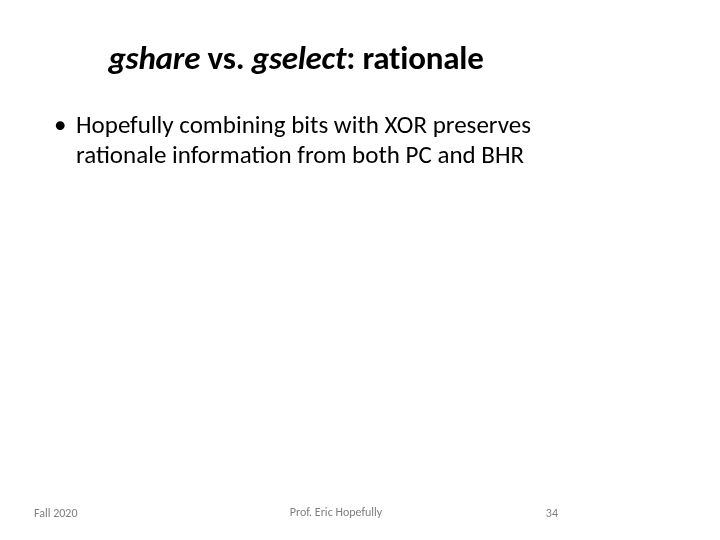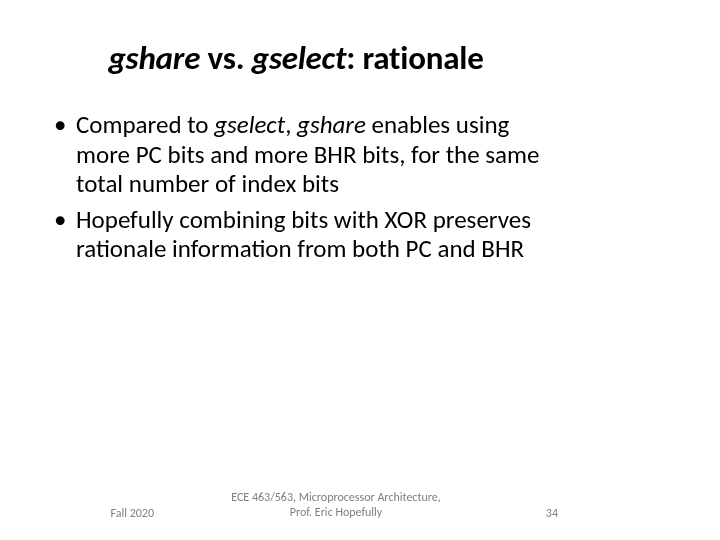--- a/index.html
+++ b/index.html
@@ -7,44 +7,41 @@
   .slide { width: 592px; height: 540px; position: relative; }
   .title { text-align: center; font-size: 33px; padding-top: 38px; letter-spacing: -0.2px; }
   .title .em { font-style: italic; }
   .body { padding: 32px 52px 0 52px; font-size: 25px; line-height: 1.18; }
   ul { list-style: none; }
   li { position: relative; padding-left: 24px; margin-bottom: 6px; }
   li::before { content: "•"; position: absolute; left: 2px; top: 0; }
   .em { font-style: italic; }
   .footer { position: absolute; bottom: 20px; left: 0; width: 100%; display: flex; justify-content: space-between; align-items: flex-end; font-size: 12px; color: #7f7f7f; padding: 0 34px; }
   .fc { text-align: center; line-height: 1.25; flex: 1; }
-  .fl { width: 120px; text-align: right; }
+  .fl { width: 120px; text-align: left; }
   .fr { width: 40px; text-align: right; }
 </style>
 </head>
 <body>
 <div class="slide">
 
   <h1 class="title">
     <span class="em">gshare</span><span> vs. </span><span class="em">gselect</span><span>: rationale</span>
   </h1>
 
   <div class="body">
     <ul>
       <li>
-        <span>Compared to </span><span class="em">gselect</span><span>, </span><span class="em">gshare</span><span> enables using more PC bits and more BHR bits, for the same total number of index bits</span>
-      </li>
-      <li>
         <span>Hopefully combining bits with XOR preserves rationale information from both PC and BHR</span>
       </li>
     </ul>
   </div>
 
   <div class="footer">
     <div class="fl">Fall 2020</div>
     <div class="fc">
-      <span>ECE 463/563, Microprocessor Architecture,</span><br>
+      <br>
       <span>Prof. Eric Hopefully</span>
     </div>
     <div class="fr">34</div>
   </div>
 
 </div>
 
 </body></html>

